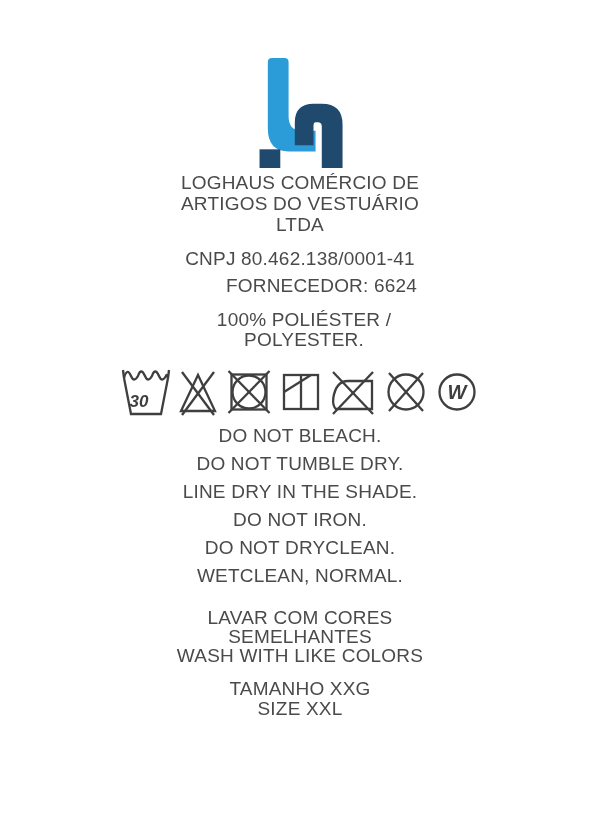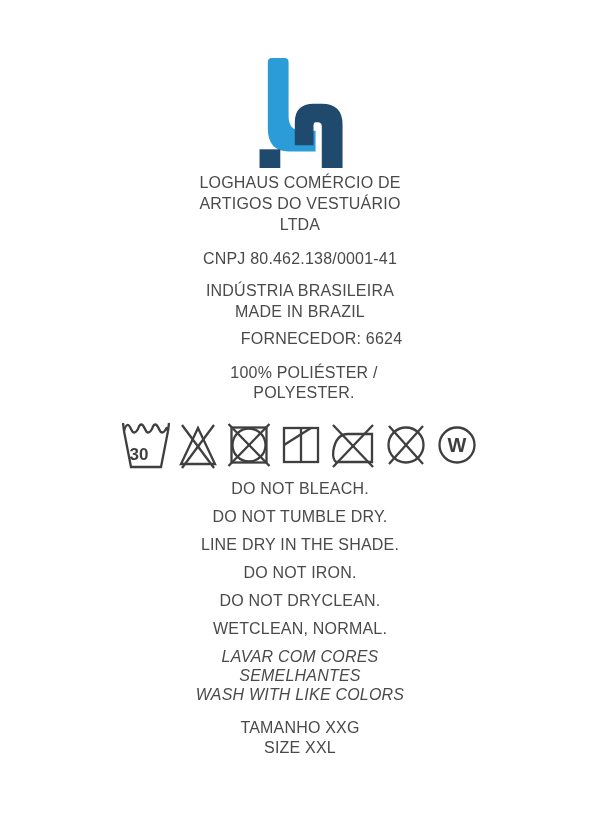--- a/index.html
+++ b/index.html
@@ -5,35 +5,35 @@
   html, body { margin: 0; padding: 0; }
   body {
     width: 600px; height: 830px;
     background: #ffffff;
     font-family: "Liberation Sans", sans-serif;
     color: #4a4a4a;
     overflow: hidden;
   }
   .label { width: 600px; padding-top: 58px; text-align: center; }
   .logo { display: block; margin: 0 auto 4px auto; width: 90px; height: 110px; }
-  .line { font-size: 16px; line-height: 21px; letter-spacing: 0.2px; }
+  .line { font-size: 19px; line-height: 21px; letter-spacing: 0.2px; }
   .tight .line { line-height: 21px; }
   .blk-company { margin-top: 2px; }
   .blk-cnpj { margin-top: 13px; }
   .blk-origin { margin-top: 11px; }
   .blk-supplier { margin-top: 6px; padding-left: 43px; }
   .blk-composition { margin-top: 14px; padding-left: 8px; }
   .blk-composition .line { line-height: 20px; }
-  .symbols { margin-top: 12px; display: flex; justify-content: center; align-items: flex-end; gap: 3px; height: 56px; }
+  .symbols { margin-top: 12px; display: flex; justify-content: center; align-items: flex-end; gap: 3px; height: 56px; font-style: italic; }
   .symbols svg { display: block; }
   .symbols text { font-family: "Liberation Sans", sans-serif; font-weight: bold; }
   .blk-wash { margin-top: 9px; }
   .blk-wash .line { line-height: 19px; }
   .instr { margin-top: 7px; }
-  .blk-colors { margin-top: 8px; font-style: italic; }
+  .blk-colors { margin-top: 22px; }
   .blk-colors .line { line-height: 19px; }
   .blk-size { margin-top: 14px; }
   .blk-size .line { line-height: 20px; }
 </style>
 </head>
 <body>
 
 <div class="label">
 
   <svg class="logo" viewBox="0 0 86 106" aria-hidden="true">
@@ -44,24 +44,20 @@
 
   <div class="blk-company tight">
     <div class="line">LOGHAUS COMÉRCIO DE</div>
     <div class="line">ARTIGOS DO VESTUÁRIO</div>
     <div class="line">LTDA</div>
   </div>
   <div class="blk-cnpj">
     <div class="line">CNPJ 80.462.138/0001-41</div>
   </div>
 
-  <div class="blk-origin">
-    <div class="line">INDÚSTRIA BRASILEIRA</div>
-    <div class="line">MADE IN BRAZIL</div>
-  </div>
 
   <div class="blk-supplier">
     <div class="line">FORNECEDOR: 6624</div>
   </div>
 
   <div class="blk-composition">
     <div class="line">100% POLIÉSTER /</div>
     <div class="line">POLYESTER.</div>
   </div>
 

